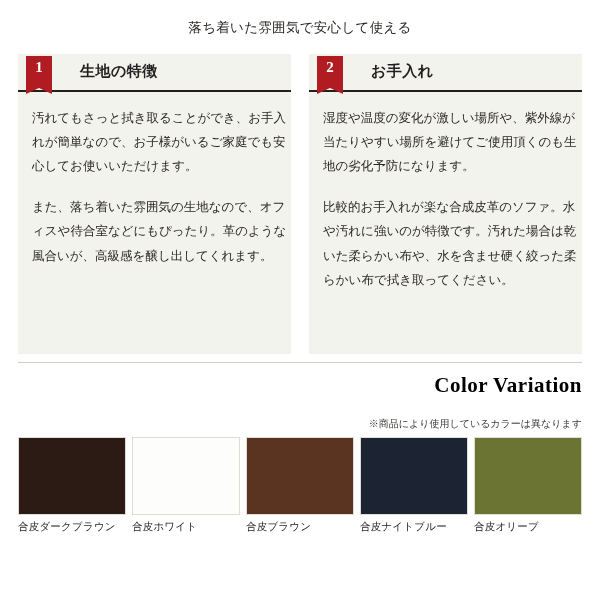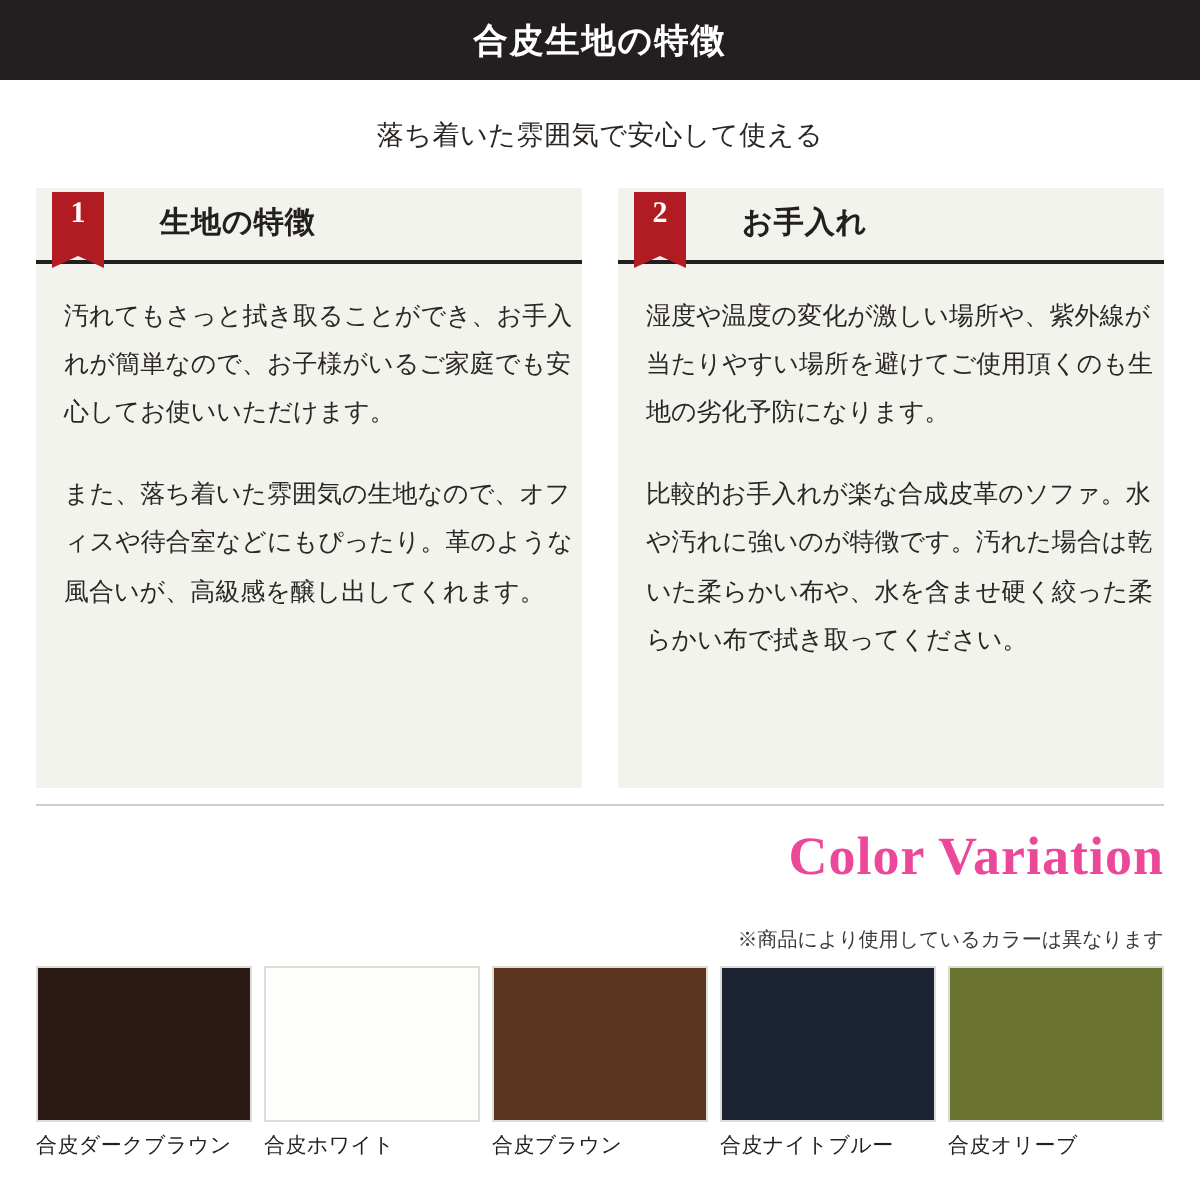--- a/index.html
+++ b/index.html
@@ -103,25 +103,25 @@
   
   .cv-divider {
     border-top: 1px solid #cfcfc8;
     margin: 8px 18px 0 18px;
   }
   .cv-head {
     padding: 10px 18px 6px 18px;
     text-align: right;
   }
   .cv-title {
-    font-size: 27px;
+    font-size: 21px;
     font-weight: bold;
     font-family: "Liberation Serif", serif;
     letter-spacing: 0.5px;
-    color: #ec4899;
+    color: #000000;
   }
   .cv-note {
     font-size: 10px;
     color: #3c3835;
     margin-top: 19px;
     text-align: right;
   }
 
   .swatches {
     display: flex;
@@ -140,23 +140,20 @@
     color: #231f20;
     letter-spacing: 0.2px;
     white-space: nowrap;
   }
 </style>
 </head>
 <body>
 
 <div class="page">
 
-  <div class="header">
-    <div class="header-title">合皮生地の特徴</div>
-  </div>
 
   <div class="intro">
     <div>落ち着いた雰囲気で安心して使える</div>
   </div>
 
   <div class="columns">
 
     <div class="col left">
       <div class="col-head">
         <div class="num-badge">1</div>

